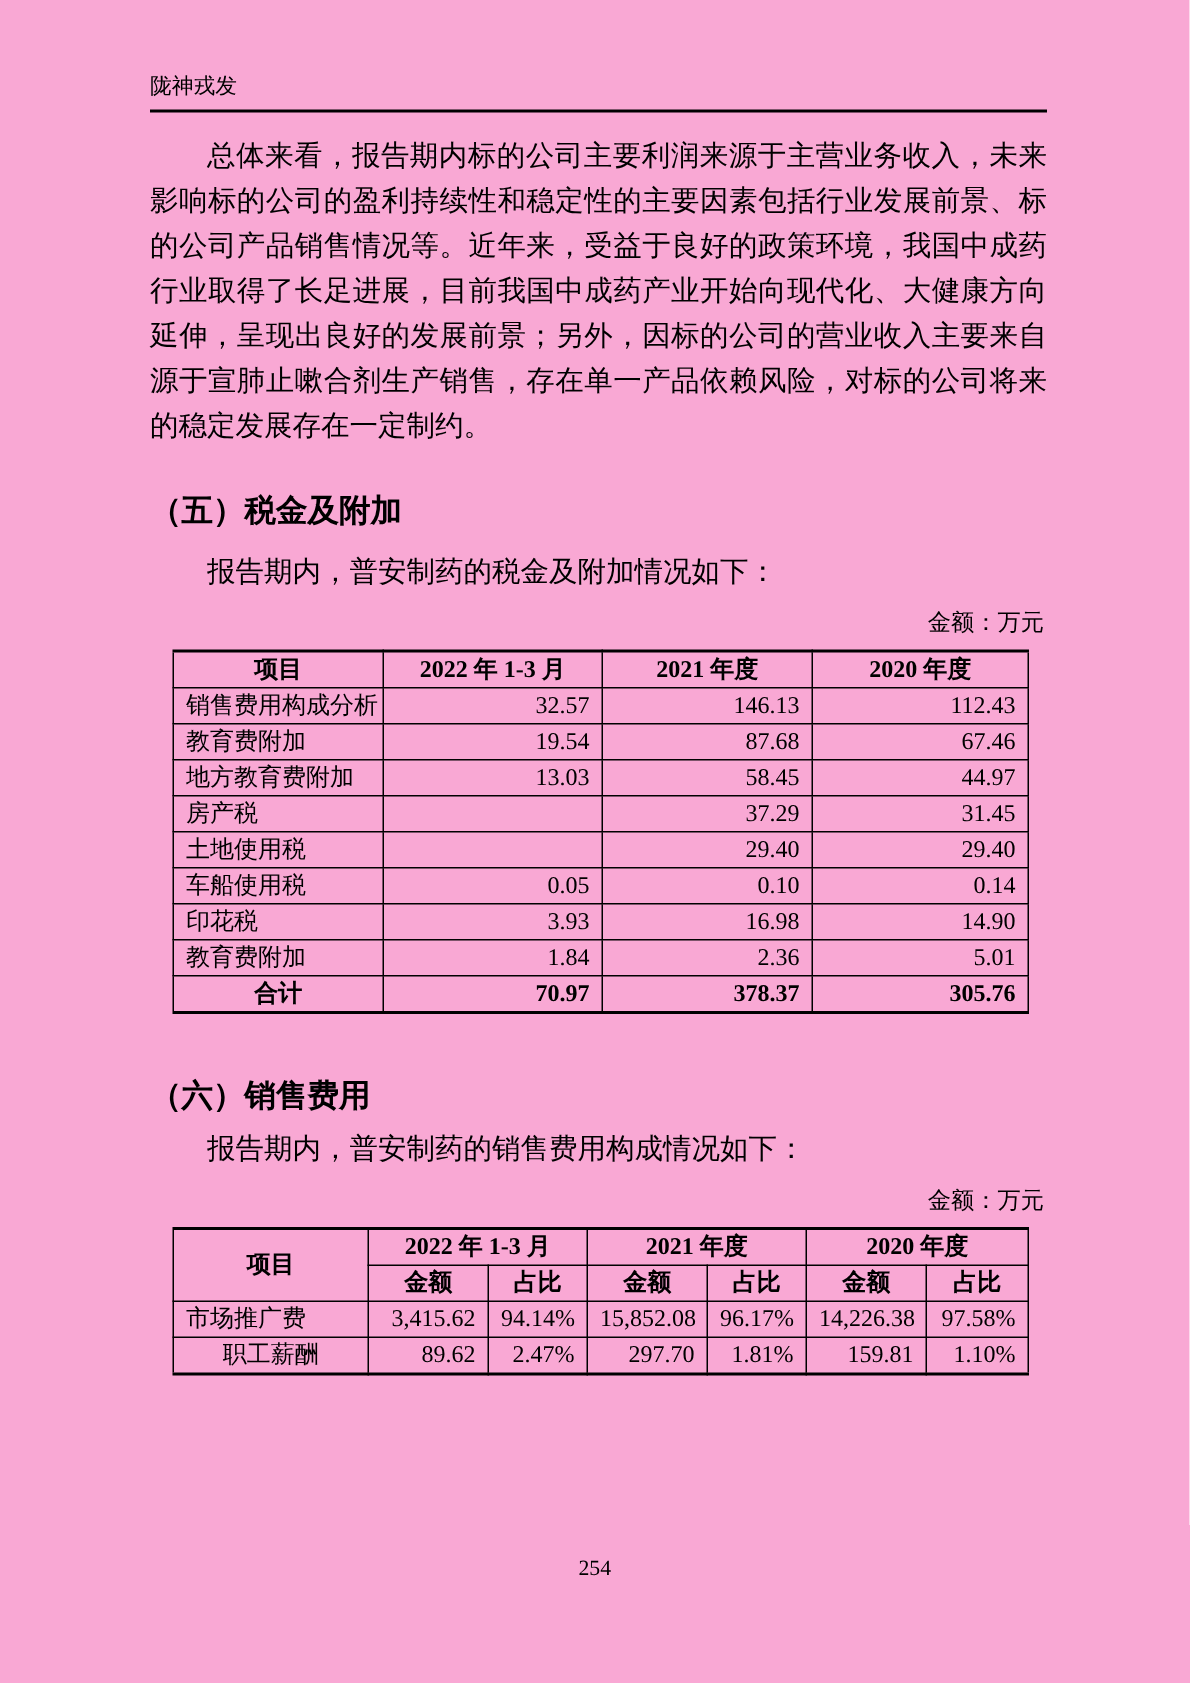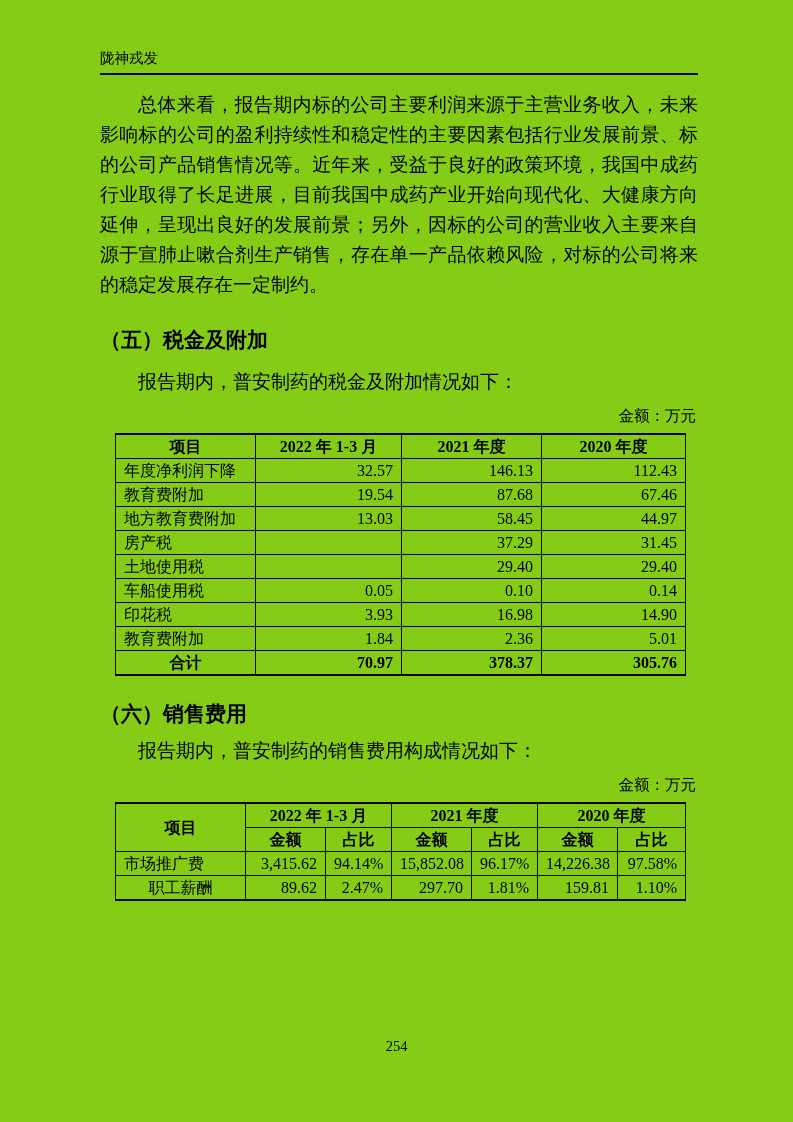--- a/index.html
+++ b/index.html
@@ -5,21 +5,21 @@
   html, body {
     margin: 0;
     padding: 0;
     background: #ffffff;
   }
   .page {
     position: relative;
     width: 793px;
     height: 1122px;
     margin: 0 auto;
-    background: #84cc16;
+    background: #f9a8d4;
     color: #000000;
     font-family: "Liberation Serif", "DejaVu Serif", serif;
     box-sizing: border-box;
     padding: 48px 95px 0 100px;
     overflow: hidden;
   }
   
   .doc-header {
     display: flex;
     justify-content: space-between;
@@ -40,21 +40,21 @@
   .para-first { margin-top: 27px; }
   .para-gap  { margin-top: 15px; }
 
   .sec-heading {
     font-size: 21px;
     font-weight: bold;
     line-height: 28px;
     margin: 0;
   }
   .sec-heading-5 { margin-top: 26px; }
-  .sec-heading-6 { margin-top: 24px; }
+  .sec-heading-6 { margin-top: 40px; }
 
   .sub-title {
     font-size: 19px;
     line-height: 30px;
     text-indent: 2em;
     margin: 17px 0 0 0;
   }
   .intro {
     font-size: 19px;
     line-height: 30px;
@@ -141,21 +141,21 @@
         <col style="width:144px">
       </colgroup>
     <tbody>
         <tr>
       <th>项目</th>
       <th>2022 年 1-3 月</th>
       <th>2021 年度</th>
       <th>2020 年度</th>
     </tr>
     <tr>
-      <td class="cell-item">年度净利润下降</td>
+      <td class="cell-item">销售费用构成分析</td>
       <td class="cell-num">32.57</td>
       <td class="cell-num">146.13</td>
       <td class="cell-num">112.43</td>
     </tr>
     <tr>
       <td class="cell-item">教育费附加</td>
       <td class="cell-num">19.54</td>
       <td class="cell-num">87.68</td>
       <td class="cell-num">67.46</td>
     </tr>

